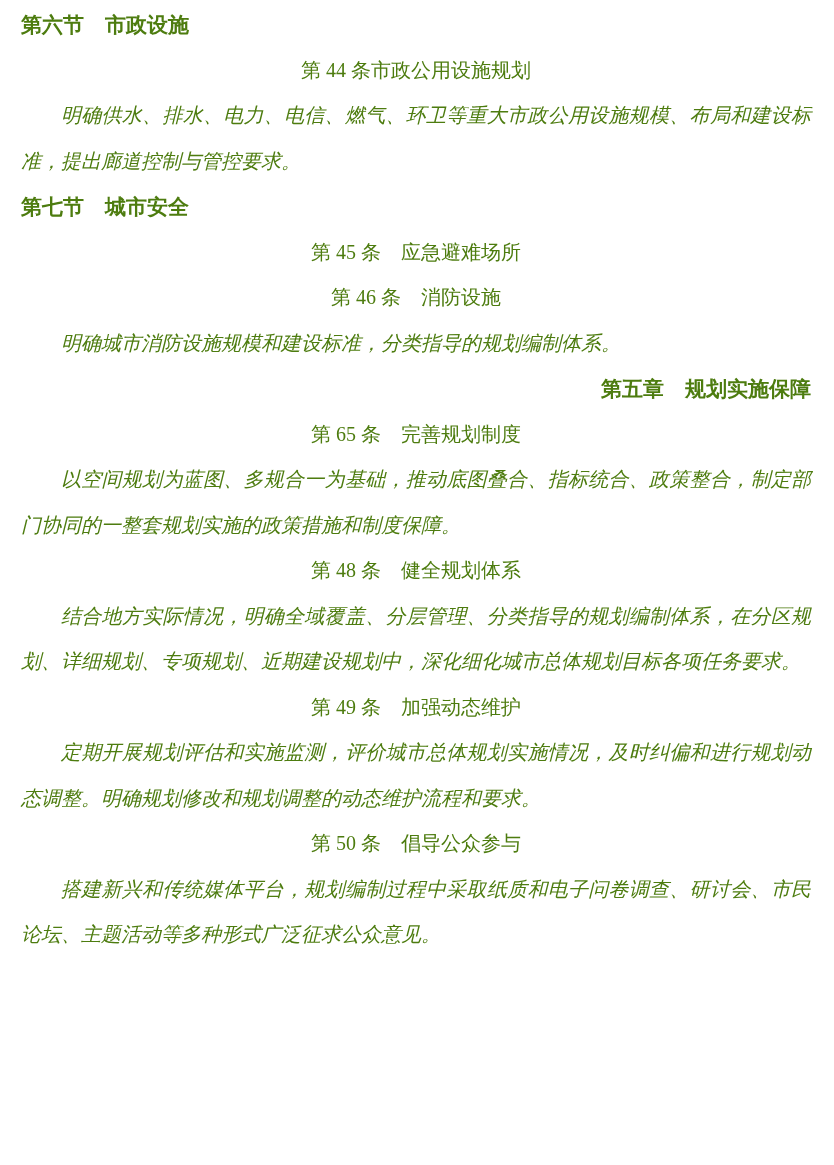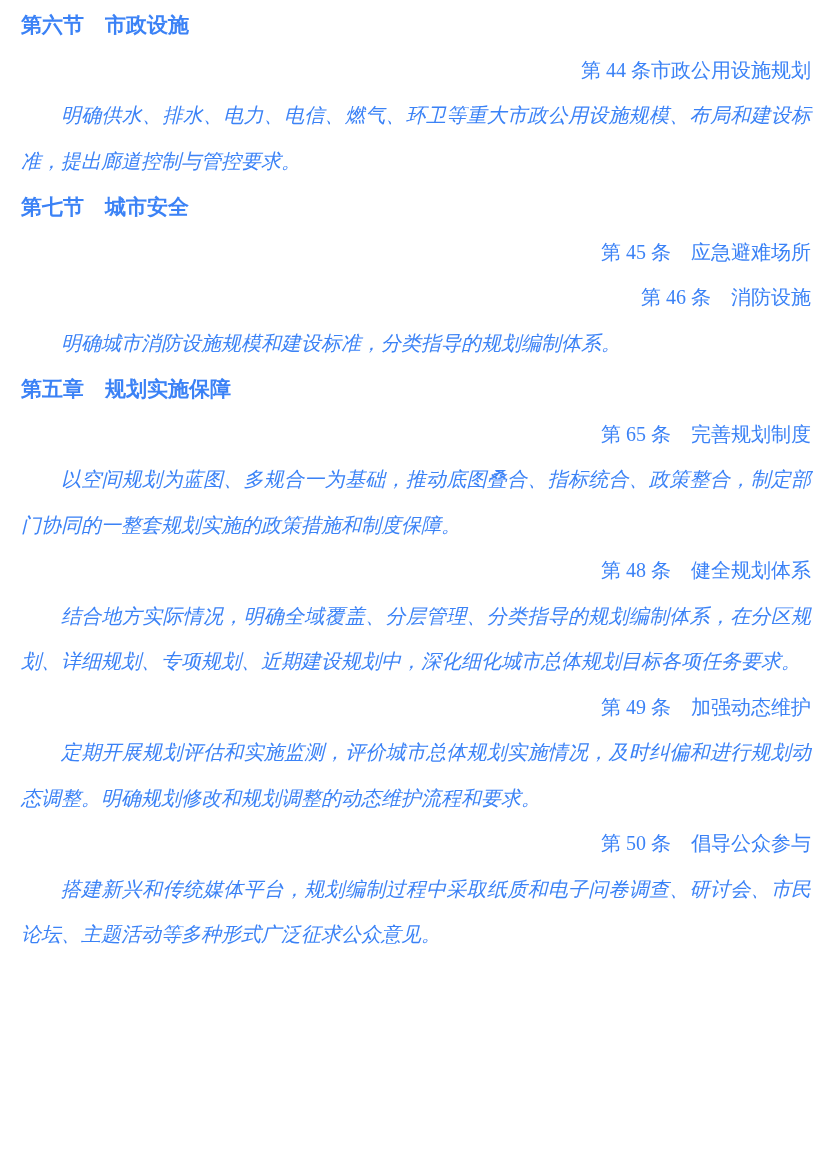--- a/index.html
+++ b/index.html
@@ -10,21 +10,21 @@
     width: 834px;
     height: 1165px;
     background: #ffffff;
     overflow: hidden;
   }
   .page {
     box-sizing: border-box;
     width: 834px;
     height: 1165px;
     padding: 2px 23px 0 21px;
-    color: #3b82f6;
+    color: #4d7c0f;
     font-family: "Liberation Serif", "DejaVu Serif", serif;
     font-size: 20px;
   }
   .page p,
   .page h2 {
     margin: 0;
     padding: 0;
     line-height: 45.5px;
     font-weight: normal;
     letter-spacing: 0;
@@ -32,24 +32,24 @@
   .page .section-heading {
     font-family: "Liberation Sans", "DejaVu Sans", sans-serif;
     font-weight: bold;
     font-size: 21px;
     text-align: left;
   }
   .page .chapter-heading {
     font-family: "Liberation Sans", "DejaVu Sans", sans-serif;
     font-weight: bold;
     font-size: 21px;
-    text-align: left;
+    text-align: right;
   }
   .article {
-    text-align: right;
+    text-align: center;
   }
   .para {
     text-indent: 2em;
     text-align: justify;
     font-style: italic;
   }
 </style>
 </head>
 <body>
 

